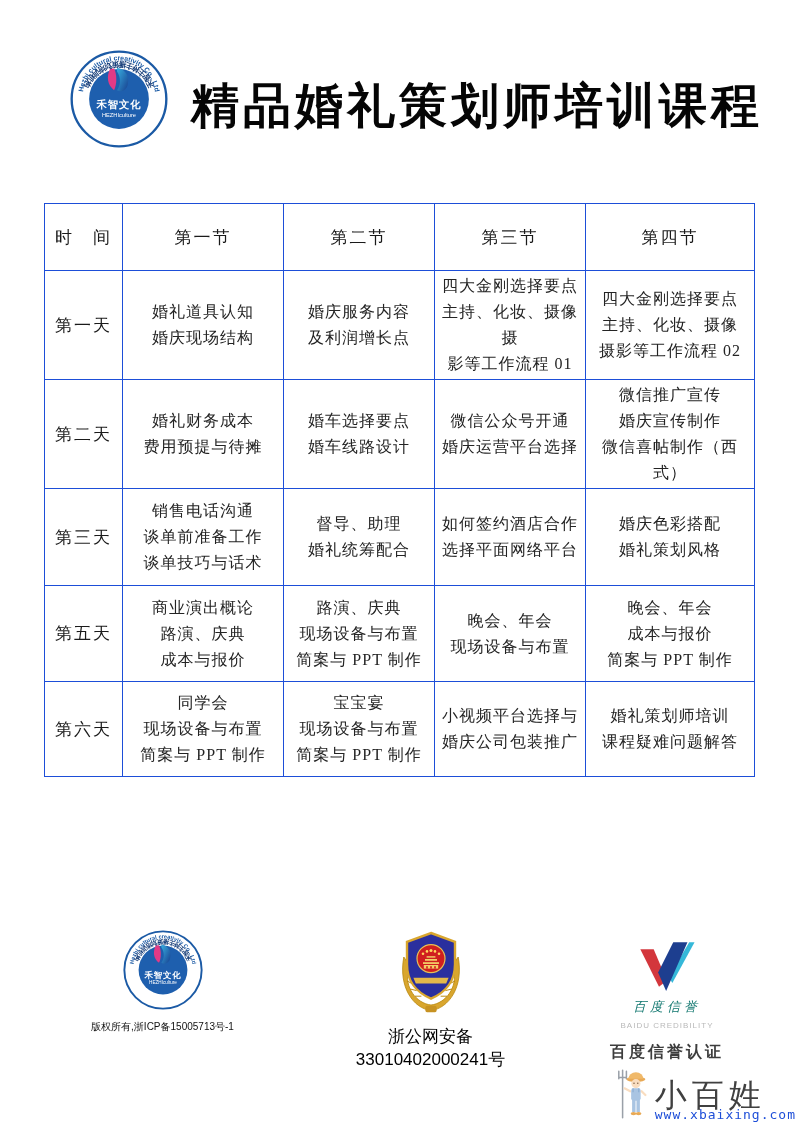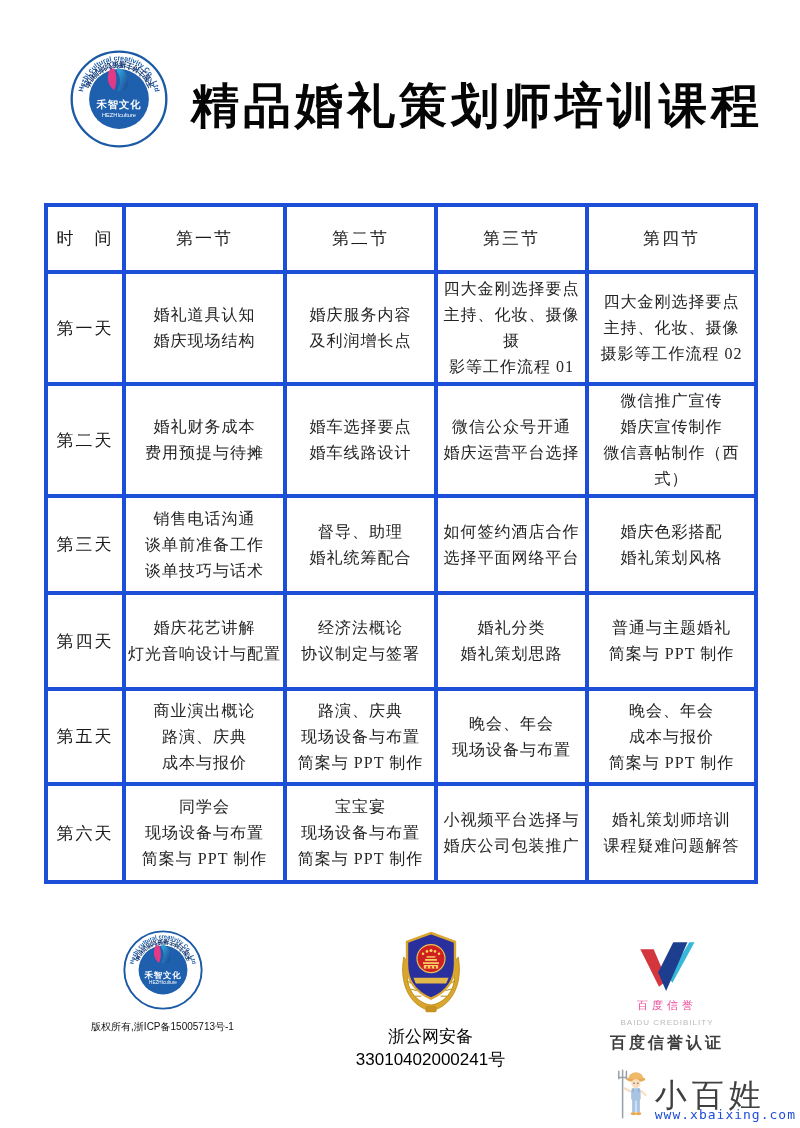--- a/index.html
+++ b/index.html
@@ -8,21 +8,21 @@
 
   
   .hezhi-logo{position:absolute;left:70px;top:50px;width:98px;height:98px;}
   .page-title{position:absolute;left:188px;top:74px;width:575px;text-align:right;
               font-size:48px;font-weight:bold;color:#050505;letter-spacing:4px;
               font-family:"Liberation Serif","DejaVu Serif",serif;white-space:nowrap;}
 
   
   .course-table{position:absolute;left:44px;top:203px;width:710px;border-collapse:collapse;
                 table-layout:fixed;}
-  .course-table td,.course-table th{border:4px solid #1d4ed8;padding:2px;vertical-align:middle;
+  .course-table td,.course-table th{border:1px solid #1d4ed8;padding:2px;vertical-align:middle;
                 text-align:center;font-weight:normal;}
   .course-table thead tr{height:67px;}
   .course-table tbody tr:nth-child(1){height:101px;}
   .course-table tbody tr:nth-child(2){height:95px;}
   .course-table tbody tr:nth-child(3){height:97px;}
   .course-table tbody tr:nth-child(4){height:96px;}
   .course-table tbody tr:nth-child(5){height:95px;}
   .course-table tbody tr:nth-child(6){height:98px;}
   .th-cell{font-size:17px;font-weight:600;letter-spacing:2px;color:#1a1a1a;white-space:pre;}
   .day-cell{font-size:17px;letter-spacing:2px;vertical-align:top;padding-top:19px;color:#1a1a1a;}
@@ -34,23 +34,23 @@
   .f-left .hezhi-logo-small{position:static;width:80px;height:80px;display:block;margin:0 auto;}
   .copyright-text{margin:10px 0 0 0;font-size:10px;color:#111;
                   font-family:"Liberation Sans","DejaVu Sans",sans-serif;}
   .f-mid{position:absolute;left:328px;top:928px;width:205px;text-align:center;}
   .police-badge{width:80px;height:90px;display:block;margin:0 auto;}
   .police-text{margin:7px 0 0 0;font-size:17px;font-weight:normal;color:#000;
                font-family:"Liberation Sans","DejaVu Sans",sans-serif;}
   .f-right{position:absolute;left:582px;top:942px;width:170px;text-align:center;
            font-family:"Liberation Sans","DejaVu Sans",sans-serif;}
   .baidu-logo{width:64px;height:52px;display:block;margin:0 auto;}
-  .baidu-cn{margin:4px 0 0 0;font-size:11px;color:#ec4899;letter-spacing:4px;}
+  .baidu-cn{margin:4px 0 0 0;font-size:13px;color:#0f766e;letter-spacing:4px;font-style:italic;}
   .baidu-en{margin:5px 0 0 0;font-size:8px;color:#b9b9b9;letter-spacing:1px;}
-  .baidu-cert{margin:6px 0 0 0;font-size:16px;color:#3d3d3d;font-weight:600;letter-spacing:3px;}
+  .baidu-cert{margin:12px 0 0 0;font-size:16px;color:#3d3d3d;font-weight:600;letter-spacing:3px;}
 
   
   .watermark{position:absolute;right:4px;bottom:6px;display:flex;align-items:flex-end;}
   .farmer-icon{width:38px;height:54px;margin-right:2px;}
   .wm-texts{display:flex;flex-direction:column;align-items:flex-start;}
   .wm-name{font-size:32px;font-weight:normal;color:#404040;letter-spacing:5px;line-height:30px;
            font-family:"Liberation Sans","DejaVu Sans",sans-serif;}
   .wm-url{font-size:13px;color:#1d4ed8;letter-spacing:1px;margin-top:-3px;
           font-family:"DejaVu Sans Mono","Liberation Mono",monospace;}
 </style>
@@ -133,31 +133,20 @@
 谈单前准备工作
 谈单技巧与话术</td>
         <td class="body-cell multiline">督导、助理
 婚礼统筹配合</td>
         <td class="body-cell multiline">如何签约酒店合作
 选择平面网络平台</td>
         <td class="body-cell multiline">婚庆色彩搭配
 婚礼策划风格</td>
       </tr>
       <tr>
-        <td class="day-cell">第四天</td>
-        <td class="body-cell multiline">婚庆花艺讲解
-灯光音响设计与配置</td>
-        <td class="body-cell multiline">经济法概论
-协议制定与签署</td>
-        <td class="body-cell multiline">婚礼分类
-婚礼策划思路</td>
-        <td class="body-cell multiline">普通与主题婚礼
-简案与 PPT 制作</td>
-      </tr>
-      <tr>
         <td class="day-cell">第五天</td>
         <td class="body-cell multiline">商业演出概论
 路演、庆典
 成本与报价</td>
         <td class="body-cell multiline">路演、庆典
 现场设备与布置
 简案与 PPT 制作</td>
         <td class="body-cell multiline">晚会、年会
 现场设备与布置</td>
         <td class="body-cell multiline">晚会、年会

